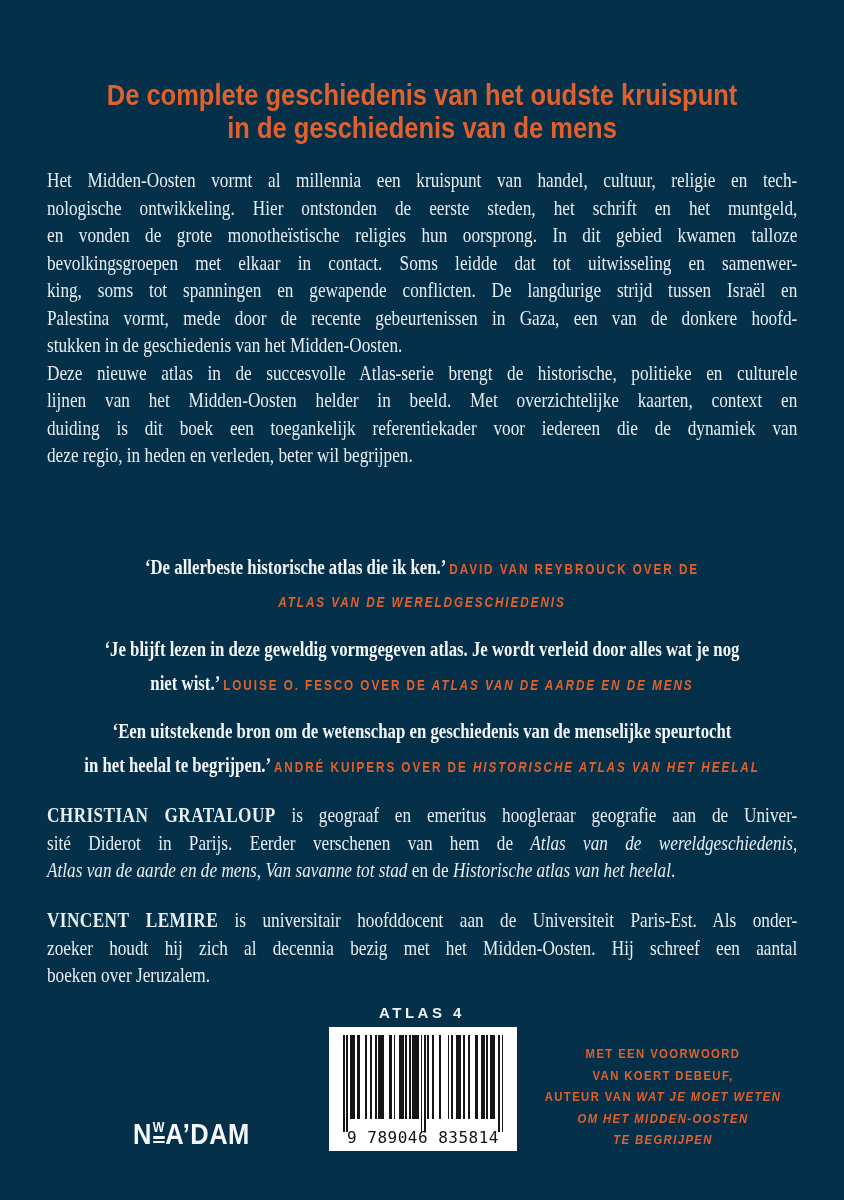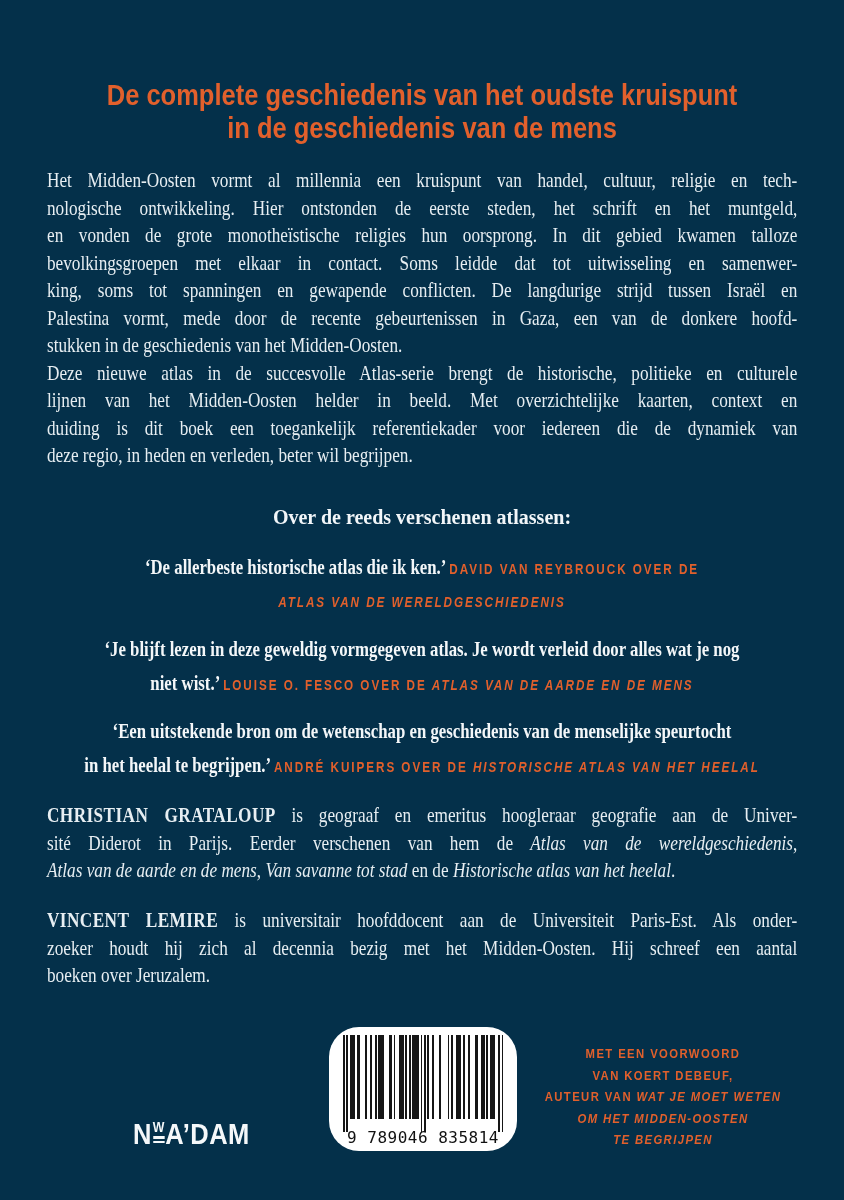--- a/index.html
+++ b/index.html
@@ -53,21 +53,21 @@
   .s-crediti { font-style: italic; }
   
   .series-label {
     position: absolute; left: 0; top: 1004px; width: 844px;
     text-align: center; color: #eef3f6;
     font-family: "Liberation Sans", sans-serif;
     font-weight: bold; font-size: 15px; letter-spacing: 3.5px;
   }
   .barcode-box {
     position: absolute; left: 329px; top: 1027px;
-    width: 188px; height: 124px; background: #ffffff; border-radius: 30px;
+    width: 188px; height: 124px; background: #ffffff;
   }
   .barcode-bars {
     position: absolute; left: 14px; top: 8px; width: 160px; height: 98px;
     display: flex; align-items: flex-start;
   }
   .bc-mod { flex: 1; height: 84px; }
   .bc-mod.dark { background: #161616; }
   .bc-mod.guard { height: 97px; }
   .barcode-number {
     position: absolute; left: 0; bottom: 4px; width: 100%;
@@ -113,21 +113,20 @@
       <div class="rl"><span>bevolkingsgroepen met elkaar in contact. Soms leidde dat tot uitwisseling en samenwer-</span></div>
       <div class="rl"><span>king, soms tot spanningen en gewapende conflicten. De langdurige strijd tussen Israël en</span></div>
       <div class="rl"><span>Palestina vormt, mede door de recente gebeurtenissen in Gaza, een van de donkere hoofd-</span></div>
       <div class="rl end"><span>stukken in de geschiedenis van het Midden-Oosten.</span></div>
       <div class="rl"><span>Deze nieuwe atlas in de succesvolle Atlas-serie brengt de historische, politieke en culturele</span></div>
       <div class="rl"><span>lijnen van het Midden-Oosten helder in beeld. Met overzichtelijke kaarten, context en</span></div>
       <div class="rl"><span>duiding is dit boek een toegankelijk referentiekader voor iedereen die de dynamiek van</span></div>
       <div class="rl end"><span>deze regio, in heden en verleden, beter wil begrijpen.</span></div>
     </div>
 
-  <div class="atlases-heading">Over de reeds verschenen atlassen:</div>
 
   <div class="quote quote-1">
       <div class="rl"><span class="s-q">‘De allerbeste historische atlas die ik ken.’  </span><span class="s-credit">DAVID VAN REYBROUCK OVER DE</span></div>
       <div class="rl"><span class="s-crediti">ATLAS VAN DE WERELDGESCHIEDENIS</span></div>
     </div>
   <div class="quote quote-2">
       <div class="rl"><span class="s-q">‘Je blijft lezen in deze geweldig vormgegeven atlas. Je wordt verleid door alles wat je nog</span></div>
       <div class="rl"><span class="s-q">niet wist.’  </span><span class="s-credit">LOUISE O. FESCO OVER DE </span><span class="s-crediti">ATLAS VAN DE AARDE EN DE MENS</span></div>
     </div>
   <div class="quote quote-3">
@@ -139,20 +138,21 @@
       <div class="rl"><span class="s-name">CHRISTIAN GRATALOUP</span><span> is geograaf en emeritus hoogleraar geografie aan de Univer-</span></div>
       <div class="rl"><span>sité Diderot in Parijs. Eerder verschenen van hem de </span><span class="s-i">Atlas van de wereldgeschiedenis</span><span>,</span></div>
       <div class="rl end"><span class="s-i">Atlas van de aarde en de mens</span><span>, </span><span class="s-i">Van savanne tot stad</span><span> en de </span><span class="s-i">Historische atlas van het heelal</span><span>.</span></div>
     </div>
   <div class="textblock bio-2">
       <div class="rl"><span class="s-name">VINCENT LEMIRE</span><span> is universitair hoofddocent aan de Universiteit Paris-Est. Als onder-</span></div>
       <div class="rl"><span>zoeker houdt hij zich al decennia bezig met het Midden-Oosten. Hij schreef een aantal</span></div>
       <div class="rl end"><span>boeken over Jeruzalem.</span></div>
     </div>
 
+  <div class="series-label">ATLAS 4</div>
 
   <div class="barcode-box">
     <div class="barcode-bars">
         <div class="bc-mod dark guard"></div>
         <div class="bc-mod guard"></div>
         <div class="bc-mod dark guard"></div>
         <div class="bc-mod"></div>
         <div class="bc-mod dark"></div>
         <div class="bc-mod dark"></div>
         <div class="bc-mod dark"></div>

